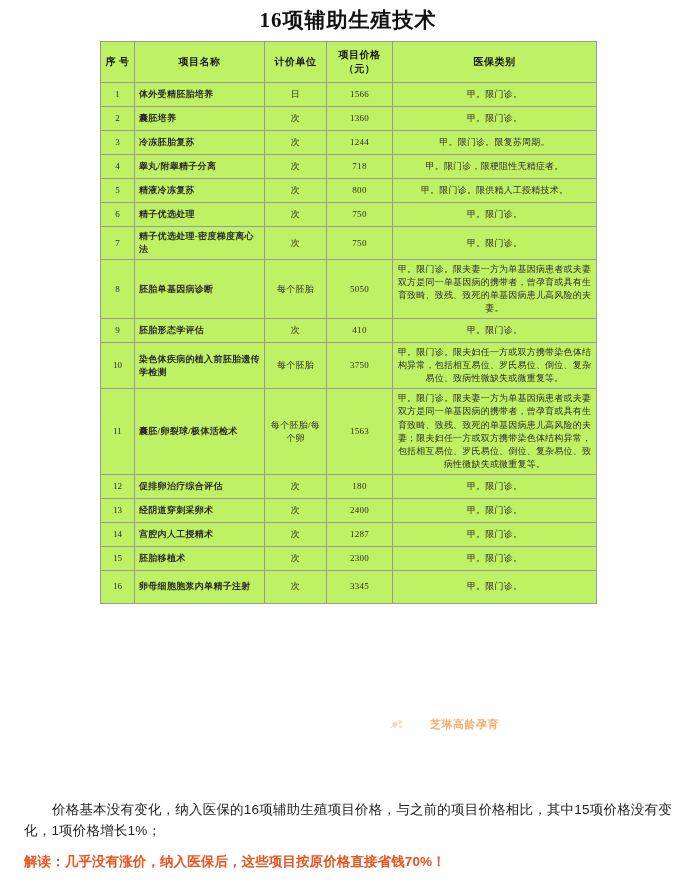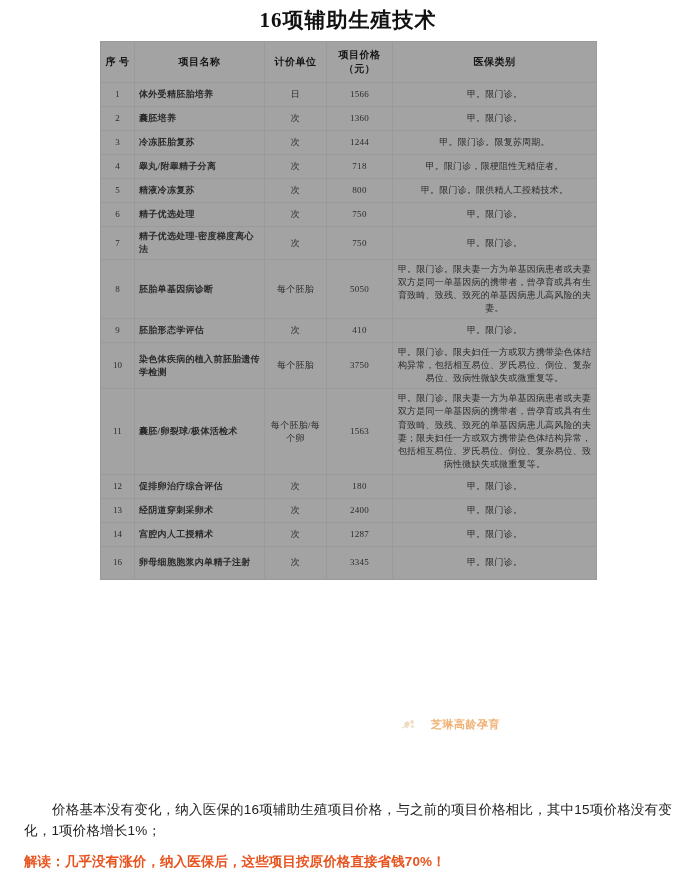--- a/index.html
+++ b/index.html
@@ -37,21 +37,21 @@
   
   .table-wrap {
     margin: 0 auto;
     width: 496px;
     position: relative;
   }
   table.price-table {
     border-collapse: collapse;
     width: 496px;
     table-layout: fixed;
-    background: #a3a3a3;
+    background: #bef264;
   }
   table.price-table td, table.price-table th {
     border: 1px solid #9a9a9a;
     padding: 3px 4px;
     vertical-align: middle;
     font-size: 9px;
     line-height: 1.45;
     color: #2b2b2b;
     font-family: "Liberation Serif", "DejaVu Serif", serif;
   }
@@ -74,25 +74,25 @@
   td.unit  { text-align: center; letter-spacing: 0.3px; }
   td.price { text-align: center; font-size: 9px; color: #3a3a3a; letter-spacing: 0.3px; }
   td.cat   { text-align: center;   padding-left: 5px; padding-right: 5px; letter-spacing: 0.2px; }
 
   tr.r-short td { height: 17px; }
   tr.r-med   td { height: 26px; }
 
   
   .watermark {
     position: absolute;
-    left: 400px;
+    left: 388px;
     top: 716px;
     display: flex;
     align-items: center;
-    gap: 11px;
+    gap: 22px;
     opacity: 0.85;
     pointer-events: none;
   }
   .watermark .wm-mark {
     width: 20px;
     height: 16px;
     position: relative;
   }
   .watermark .wm-text {
     font-size: 11px;
@@ -255,20 +255,27 @@
             <td class="price">2400</td>
             <td class="cat">甲。限门诊。</td>
           </tr>
           <tr class="r-short">
             <td class="idx">14</td>
             <td class="name">宫腔内人工授精术</td>
             <td class="unit">次</td>
             <td class="price">1287</td>
             <td class="cat">甲。限门诊。</td>
           </tr>
+          <tr class="r-short">
+            <td class="idx">15</td>
+            <td class="name">胚胎移植术</td>
+            <td class="unit">次</td>
+            <td class="price">2300</td>
+            <td class="cat">甲。限门诊。</td>
+          </tr>
           <tr class="r-med">
             <td class="idx">16</td>
             <td class="name">卵母细胞胞浆内单精子注射</td>
             <td class="unit">次</td>
             <td class="price">3345</td>
             <td class="cat">甲。限门诊。</td>
           </tr>
         </tbody>
     </table>
   </div>

